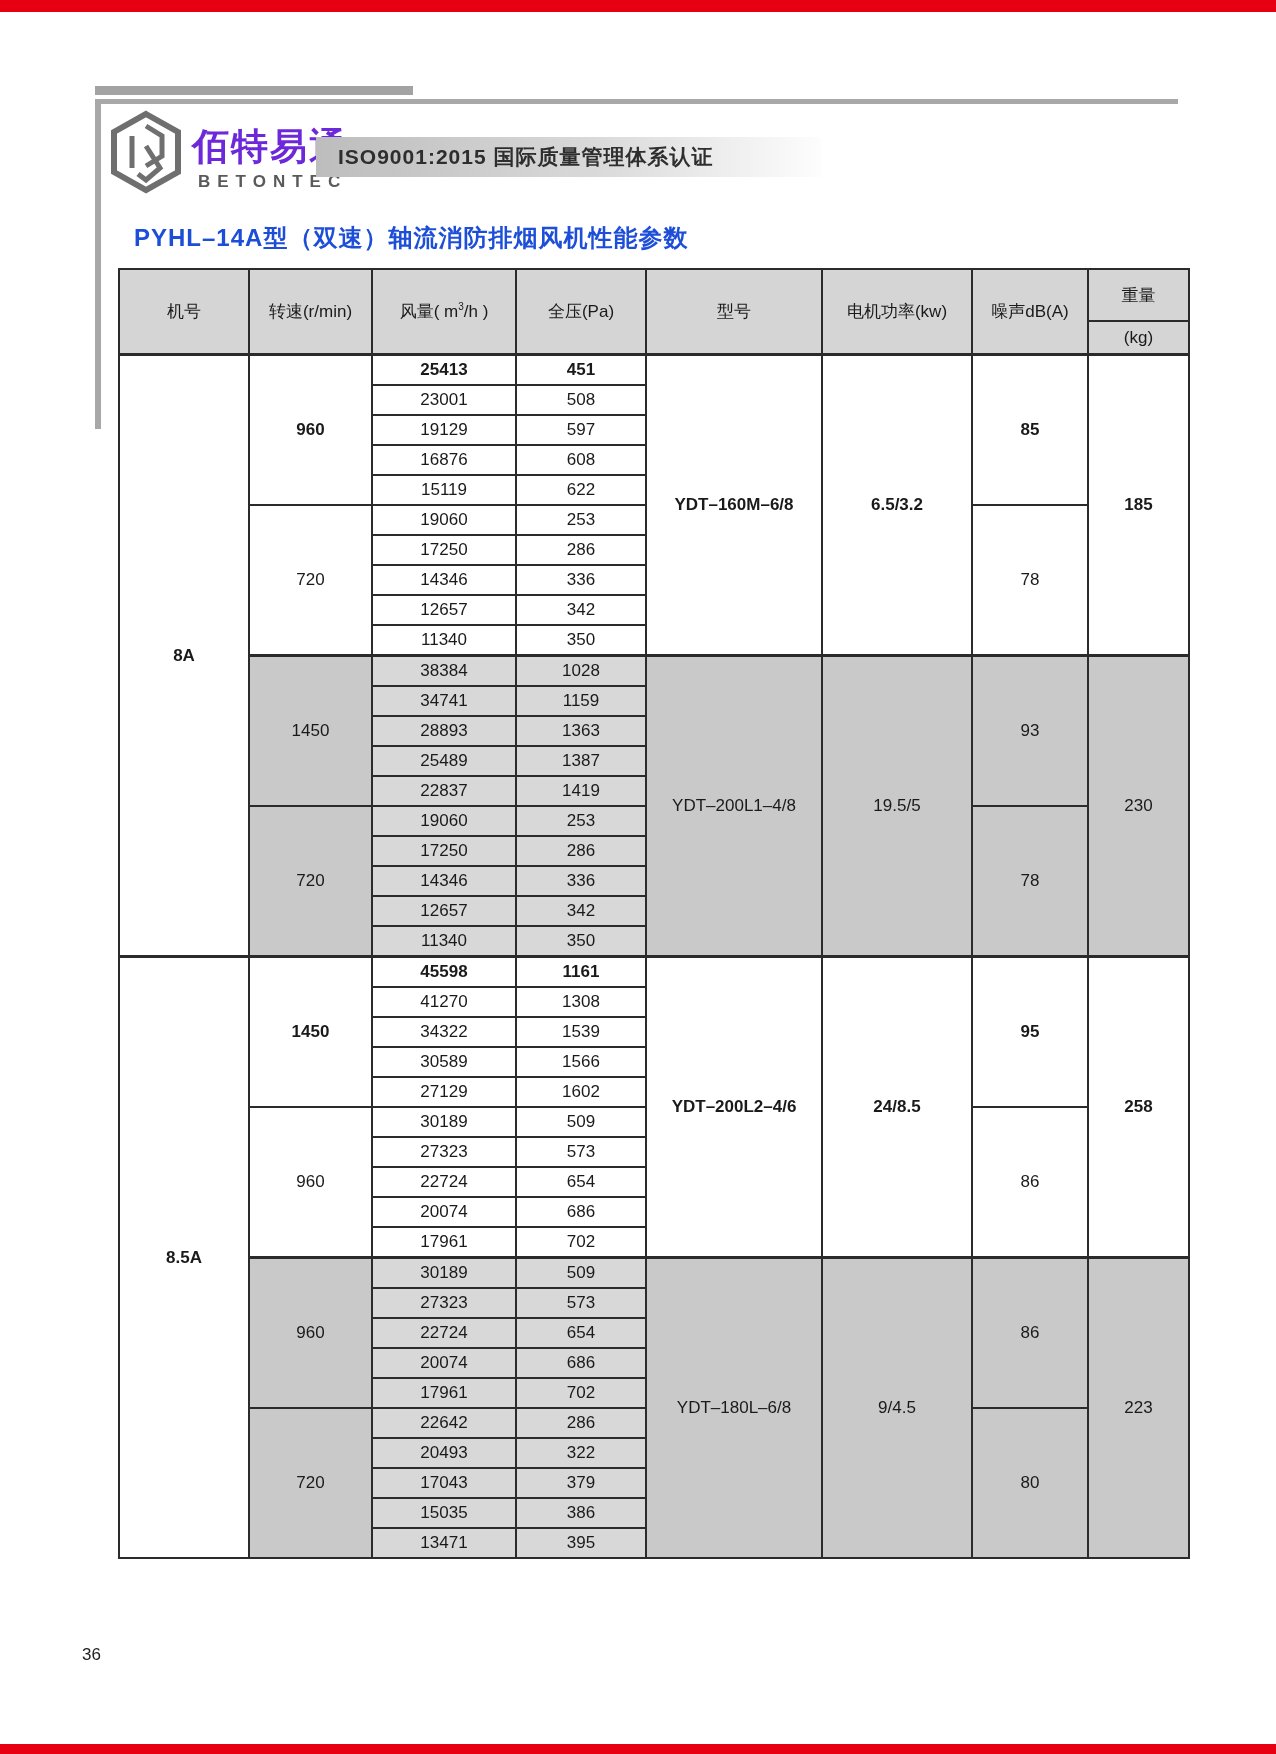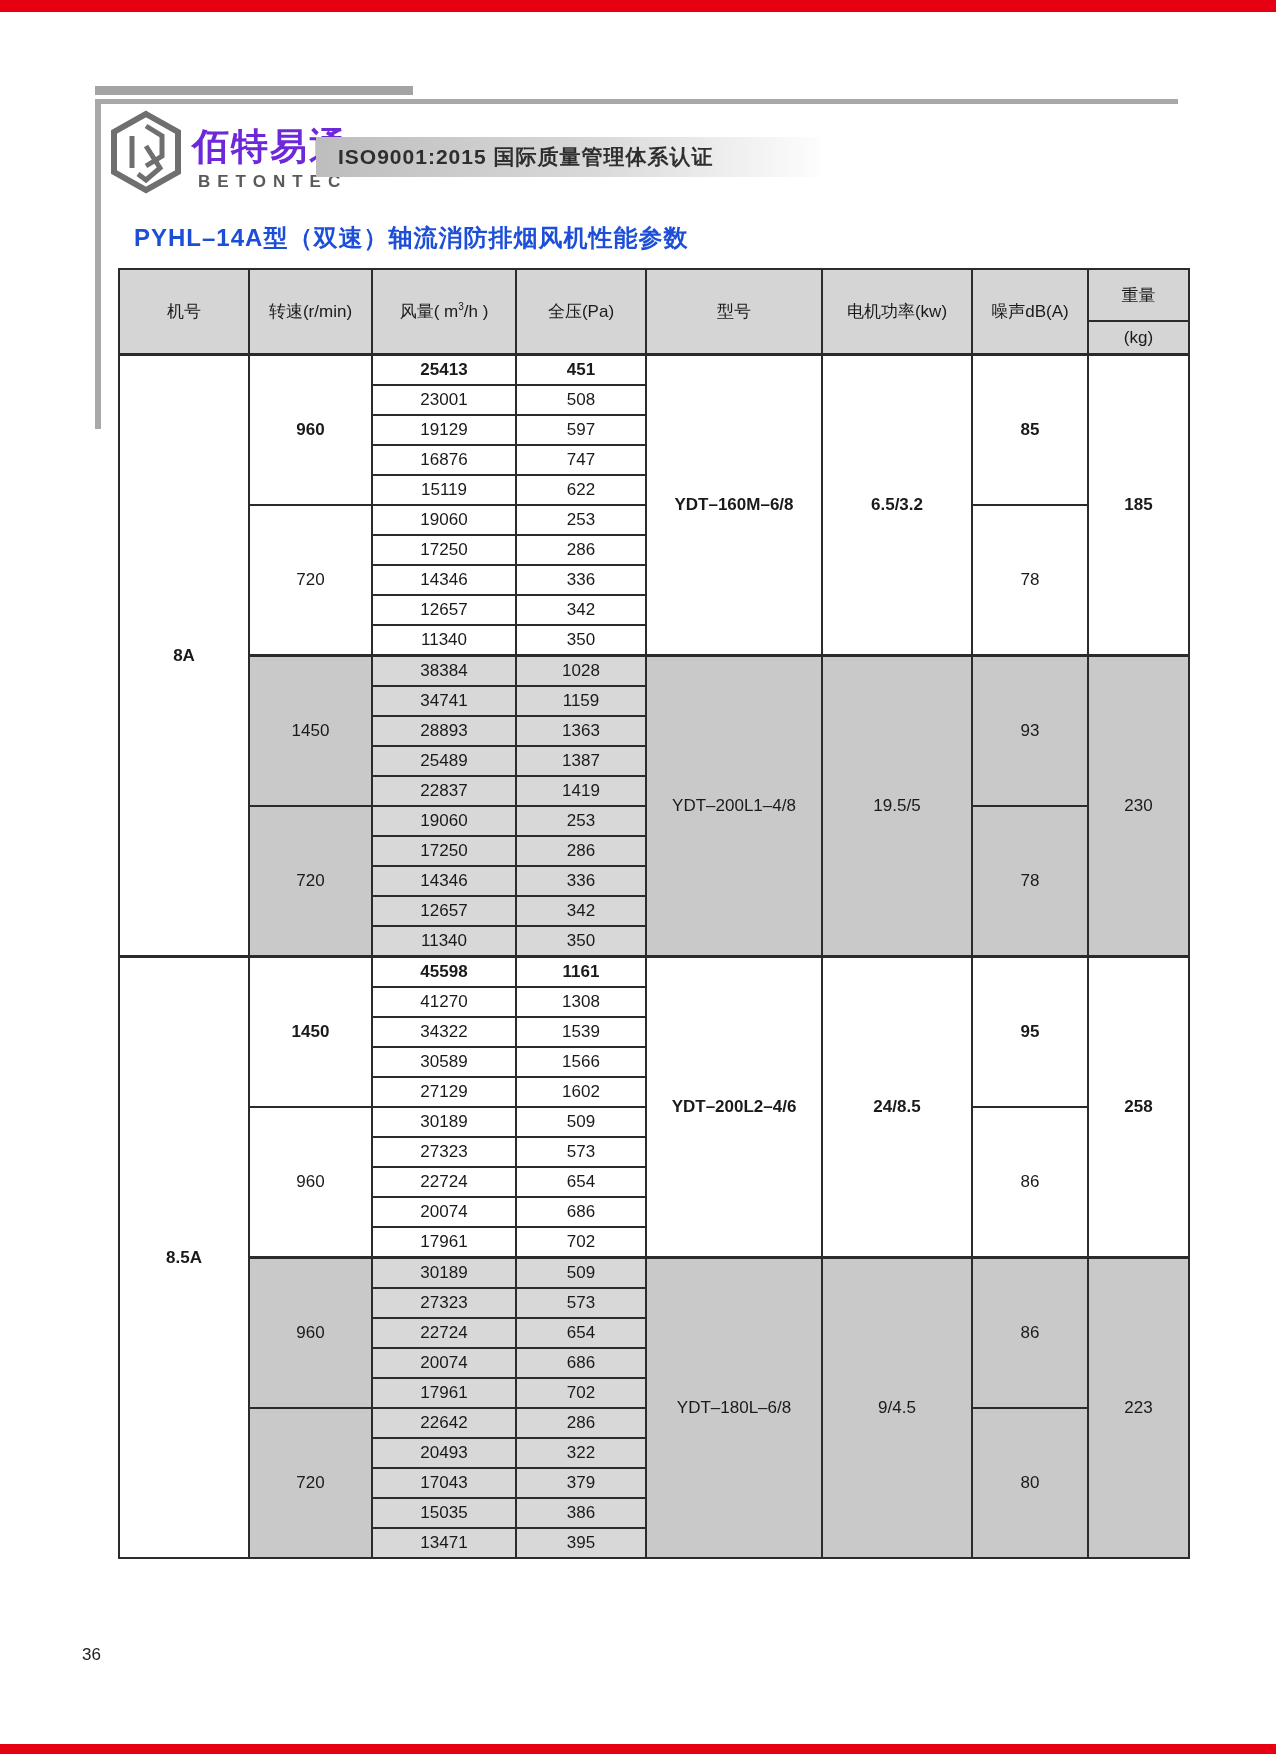--- a/index.html
+++ b/index.html
@@ -117,21 +117,21 @@
       <tr>
         <td class="num">23001</td>
         <td class="num">508</td>
       </tr>
       <tr>
         <td class="num">19129</td>
         <td class="num">597</td>
       </tr>
       <tr>
         <td class="num">16876</td>
-        <td class="num">747</td>
+        <td class="num">608</td>
       </tr>
       <tr>
         <td class="num">15119</td>
         <td class="num">622</td>
       </tr>
       <tr>
         <td rowspan="5">720</td>
         <td class="num">19060</td>
         <td class="num">253</td>
         <td rowspan="5">78</td>

